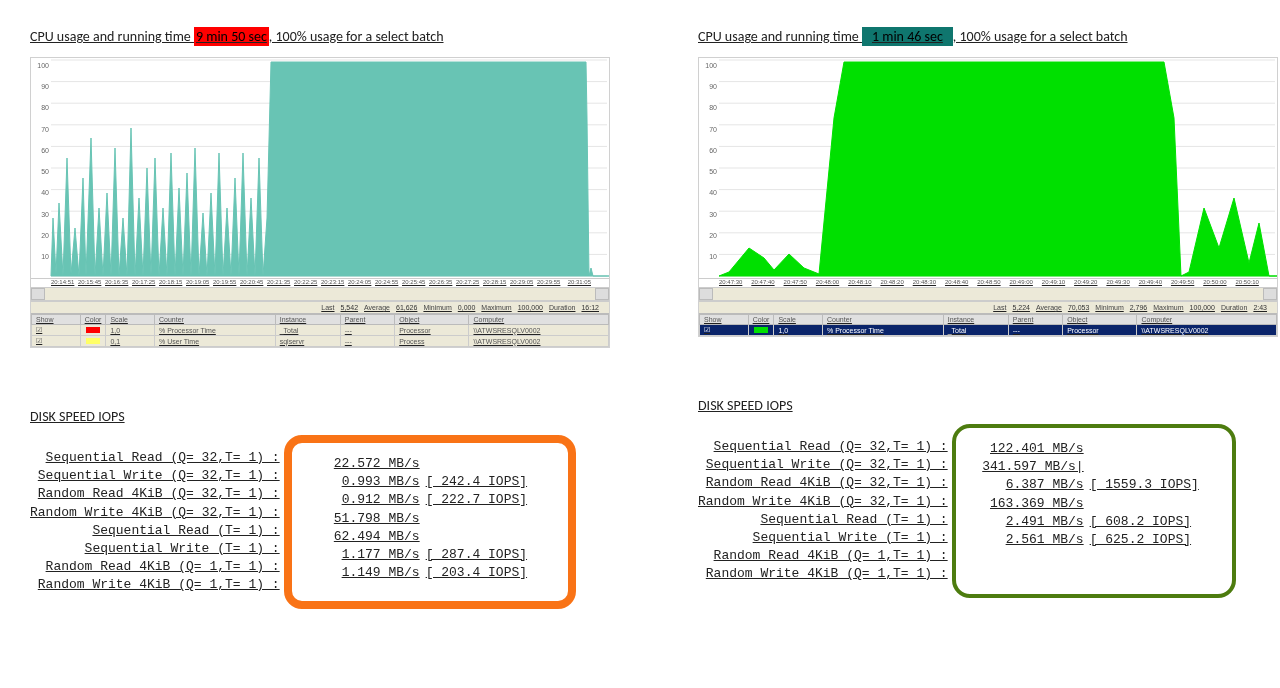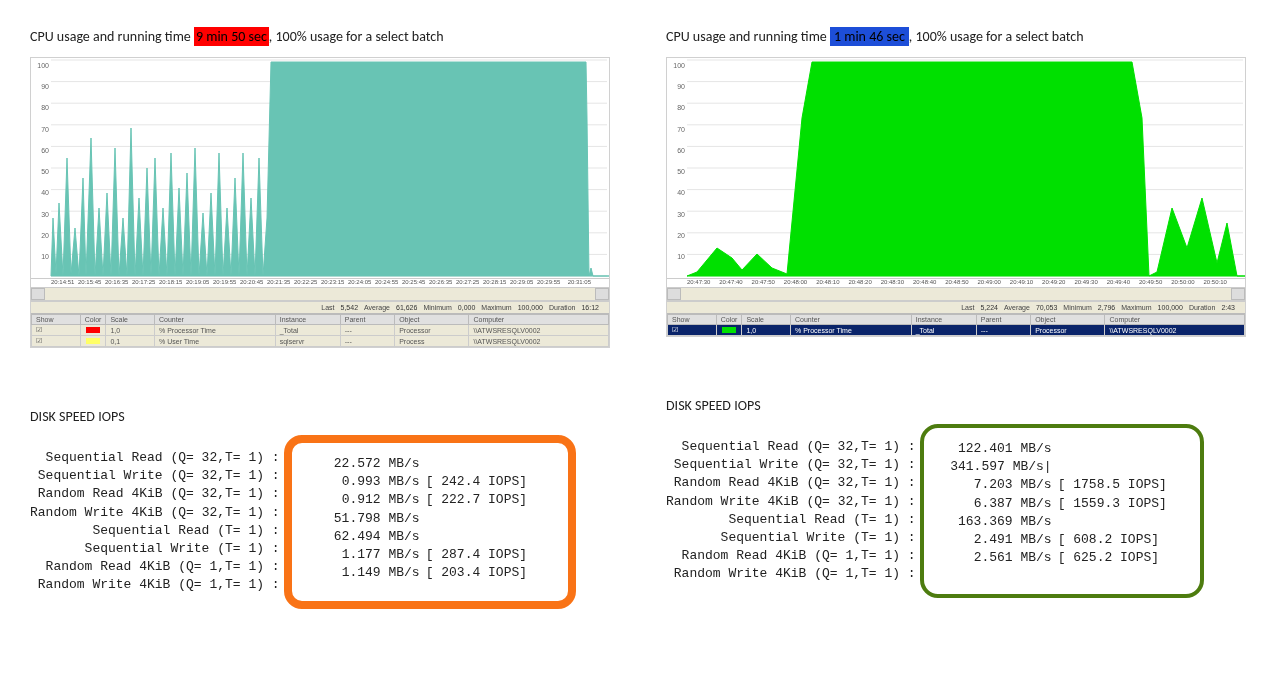--- a/index.html
+++ b/index.html
@@ -5,25 +5,25 @@
   body {
     margin: 0;
     padding: 28px 30px;
     font-family: Calibri, Arial, sans-serif;
     font-size: 14px;
     color: #222;
     background: #fff;
     width: 1280px;
     box-sizing: border-box;
   }
-  .row { display: flex; gap: 56px; }
+  .row { display: flex; gap: 88px; text-decoration: underline; }
   .col { flex: 0 0 578px; }
   .headline { margin-bottom: 12px; font-size: 14px; }
   .hl-red { background: #ff0000; color: #000; padding: 1px 2px; }
-  .hl-green { background: #1d4ed8; color: #000; padding: 1px 4px; }
+  .hl-green { background: #0f766e; color: #000; padding: 1px 10px; }
 
   .perfmon {
     border: 1px solid #d0d0d0;
     background: #f3f3f3;
     font-family: "Segoe UI", Arial, sans-serif;
     font-size: 8px;
     color: #555;
     margin-bottom: 60px;
   }
   .chart-area {
@@ -362,24 +362,20 @@
         <div class="iops-vals box-orange">
           <div class="iops-line">
             <span class="iops-mb">122.401 MB/s</span>
             <span class="iops-iops"></span>
           </div>
           <div class="iops-line">
             <span class="iops-mb">341.597 MB/s|</span>
             <span class="iops-iops"></span>
           </div>
           <div class="iops-line">
-            <span class="iops-mb">7.203 MB/s</span>
-            <span class="iops-iops">[  1758.5 IOPS]</span>
-          </div>
-          <div class="iops-line">
             <span class="iops-mb">6.387 MB/s</span>
             <span class="iops-iops">[  1559.3 IOPS]</span>
           </div>
           <div class="iops-line">
             <span class="iops-mb">163.369 MB/s</span>
             <span class="iops-iops"></span>
           </div>
           <div class="iops-line">
             <span class="iops-mb">2.491 MB/s</span>
             <span class="iops-iops">[   608.2 IOPS]</span>

